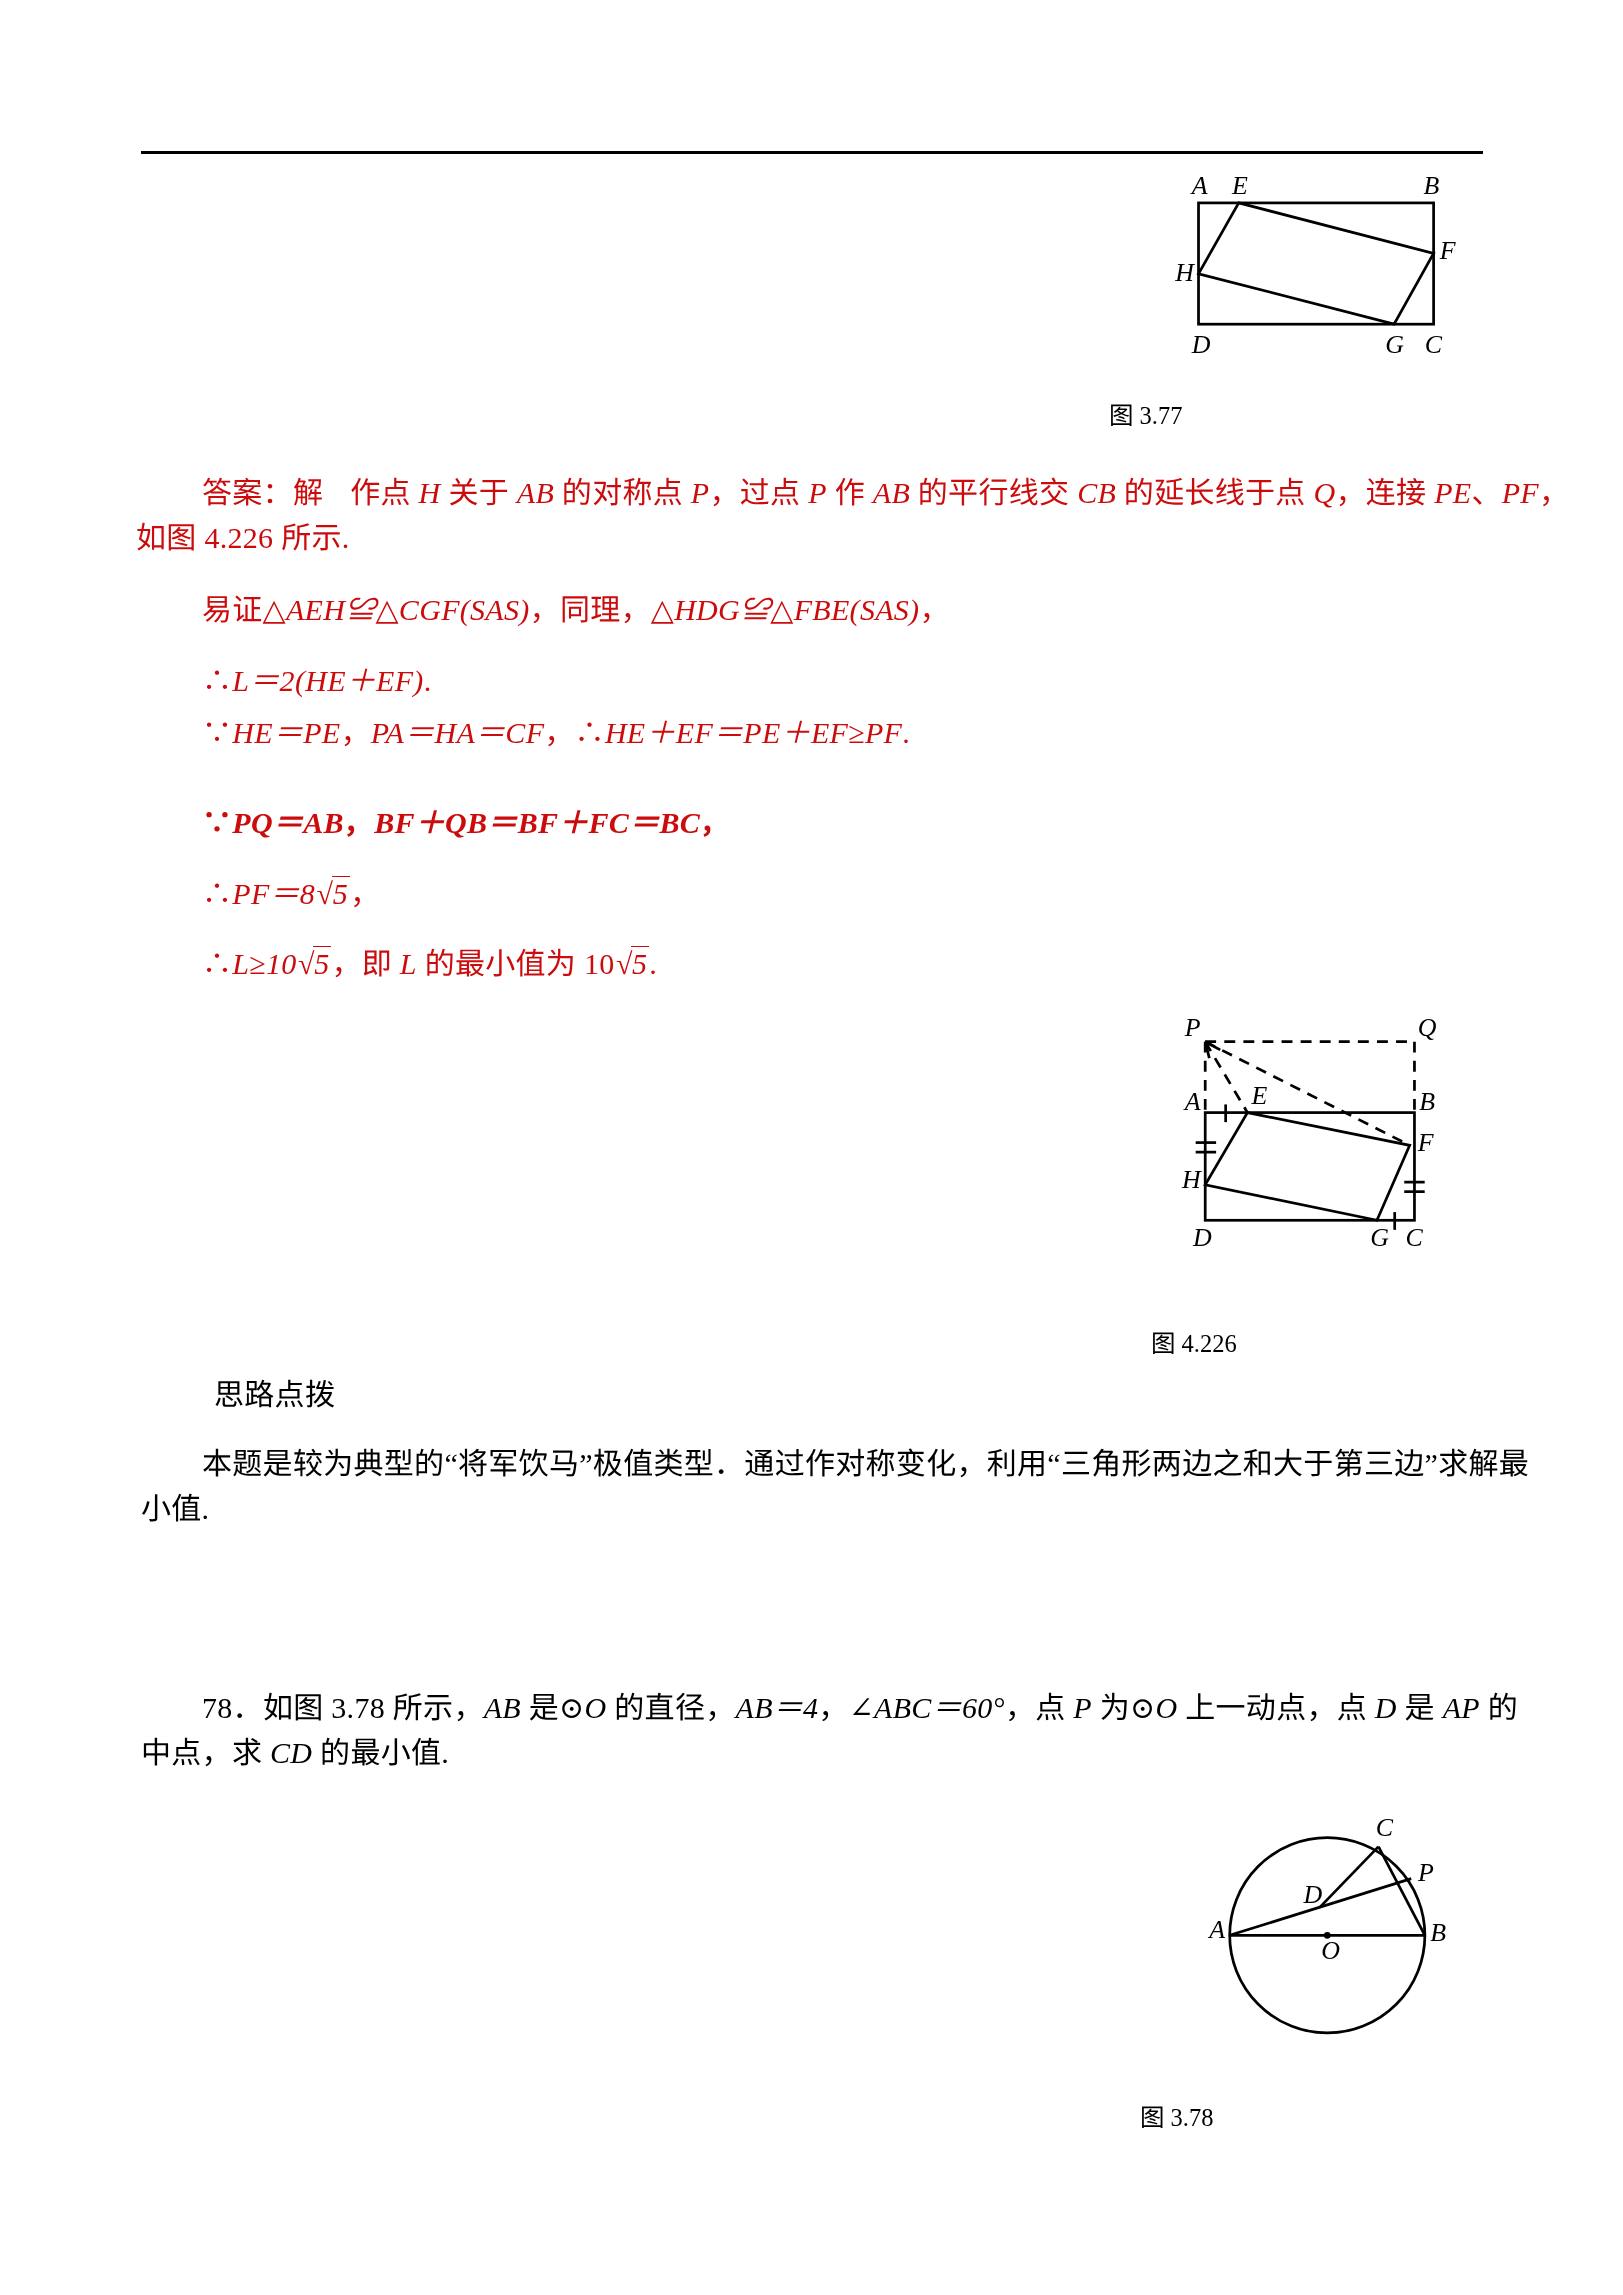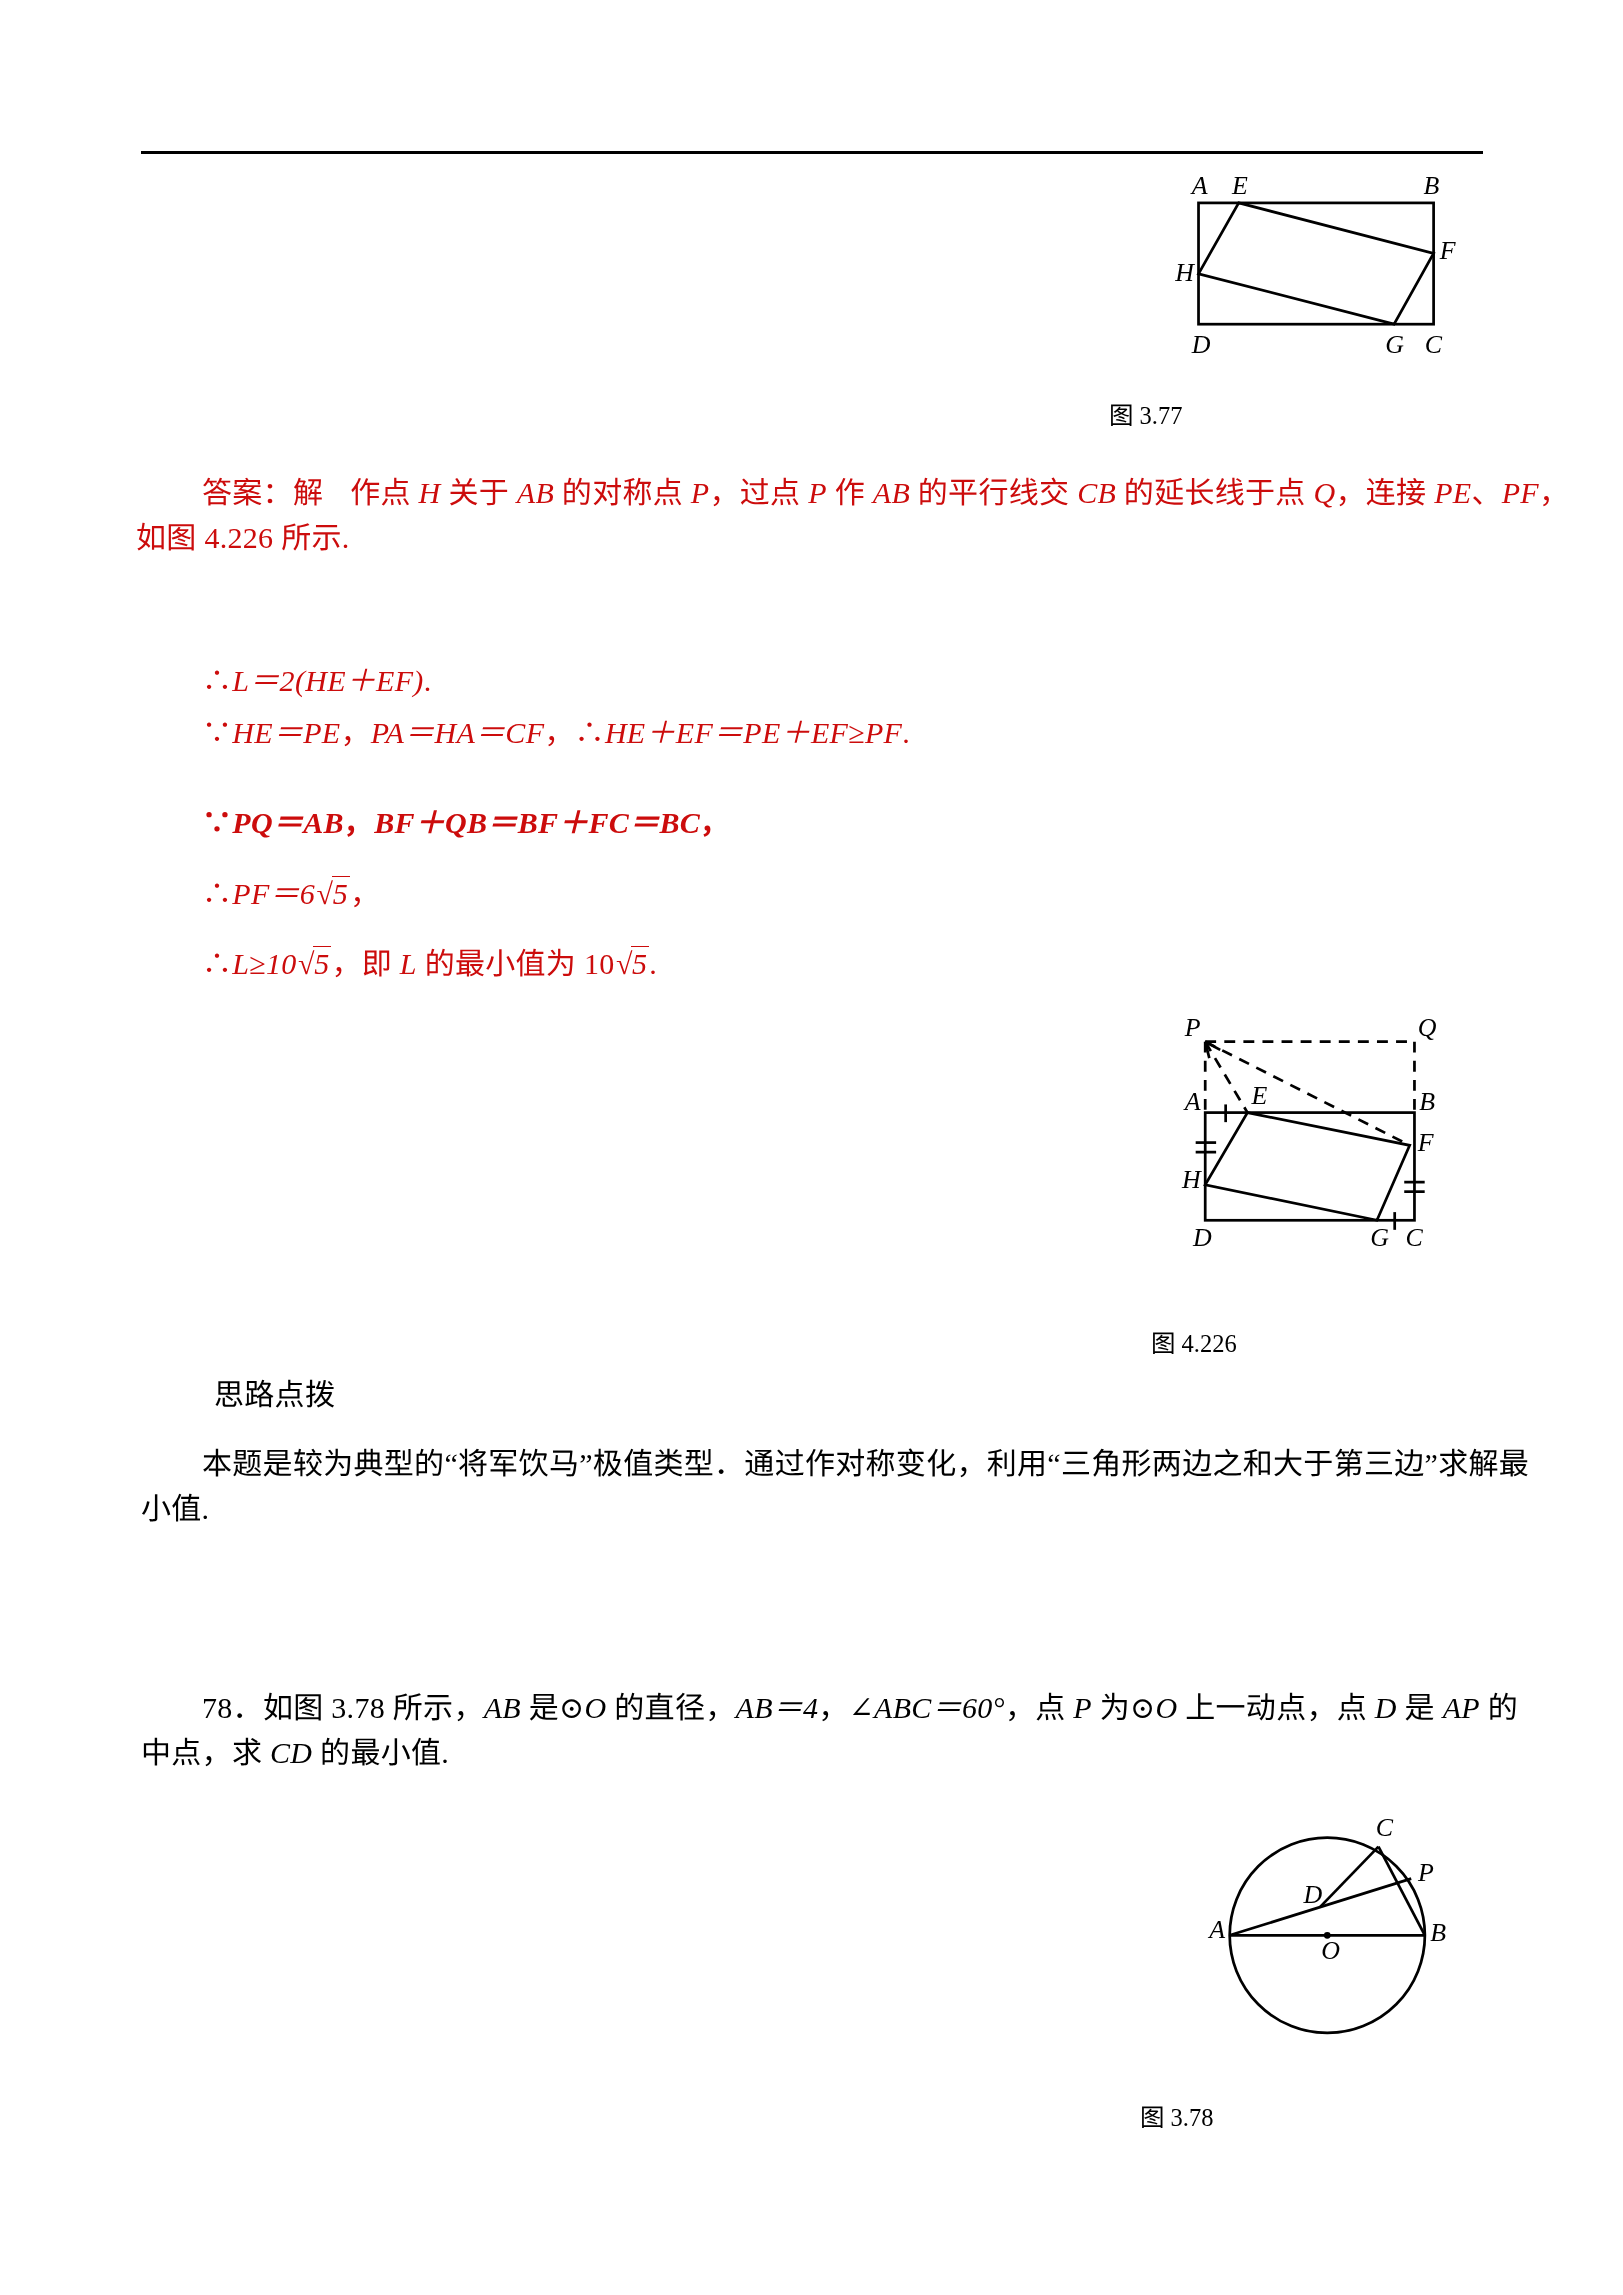--- a/index.html
+++ b/index.html
@@ -95,35 +95,38 @@
   <div class="caption" style="left:1109px; top:396px;">图 3.77</div>
 
   <div class="body-line red" style="left:202px; top:468px;">
     <span>答案：解</span><span style="display:inline-block;width:27px"></span><span>作点 </span><span class="it">H</span><span> 关于 </span><span class="it">AB</span><span> 的对称点 </span><span class="it">P</span><span>，过点 </span><span class="it">P</span><span> 作 </span><span class="it">AB</span><span> 的平行线交 </span><span class="it">CB</span><span> 的延长线于点 </span><span class="it">Q</span><span>，连接 </span><span class="it">PE</span><span>、</span><span class="it">PF</span><span>，</span>
   </div>
 
   <div class="body-line red" style="left:136px; top:513px;">
     <span>如图 </span><span>4.226</span><span> 所示.</span>
   </div>
 
+  <div class="body-line red" style="left:202px; top:585px;">
+    <span>易证</span><span class="it">△AEH≌△CGF(SAS)</span><span>，同理，</span><span class="it">△HDG≌△FBE(SAS)</span><span>，</span>
+  </div>
 
   <div class="body-line red" style="left:202px; top:656px;">
     <span>∴</span><span class="it">L＝2(HE＋EF)</span><span>.</span>
   </div>
 
   <div class="body-line red" style="left:202px; top:708px;">
     <span>∵</span><span class="it">HE＝PE</span><span>，</span><span class="it">PA＝HA＝CF</span><span>，</span><span>∴</span><span class="it">HE＋EF＝PE＋EF≥PF</span><span>.</span>
   </div>
 
   <div class="body-line red" style="left:202px; top:798px;font-weight:bold;">
     <span>∵</span><span class="it">PQ＝AB</span><span>，</span><span class="it">BF＋QB＝BF＋FC＝BC</span><span>，</span>
   </div>
 
   <div class="body-line red" style="left:202px; top:869px;">
-    <span>∴</span><span class="it">PF＝6</span><span class="sqrt"><span class="rad">√</span><span class="rand it">5</span></span><span>，</span>
+    <span>∴</span><span class="it">PF＝8</span><span class="sqrt"><span class="rad">√</span><span class="rand it">5</span></span><span>，</span>
   </div>
 
   <div class="body-line red" style="left:202px; top:939px;">
     <span>∴</span><span class="it">L≥10</span><span class="sqrt"><span class="rad">√</span><span class="rand it">5</span></span><span>，即 </span><span class="it">L</span><span> 的最小值为 10</span><span class="sqrt"><span class="rad">√</span><span class="rand it">5</span></span><span>.</span>
   </div>
 
   <div class="fig" style="left:1152px; top:1009px; width:300px; height:259px;">
     <svg width="300" height="259" viewBox="0 0 440 380" aria-label="figure 4.226">
 
       <line x1="78" y1="48" x2="385" y2="48" stroke="#000" stroke-width="4" stroke-dasharray="16 12"></line>

